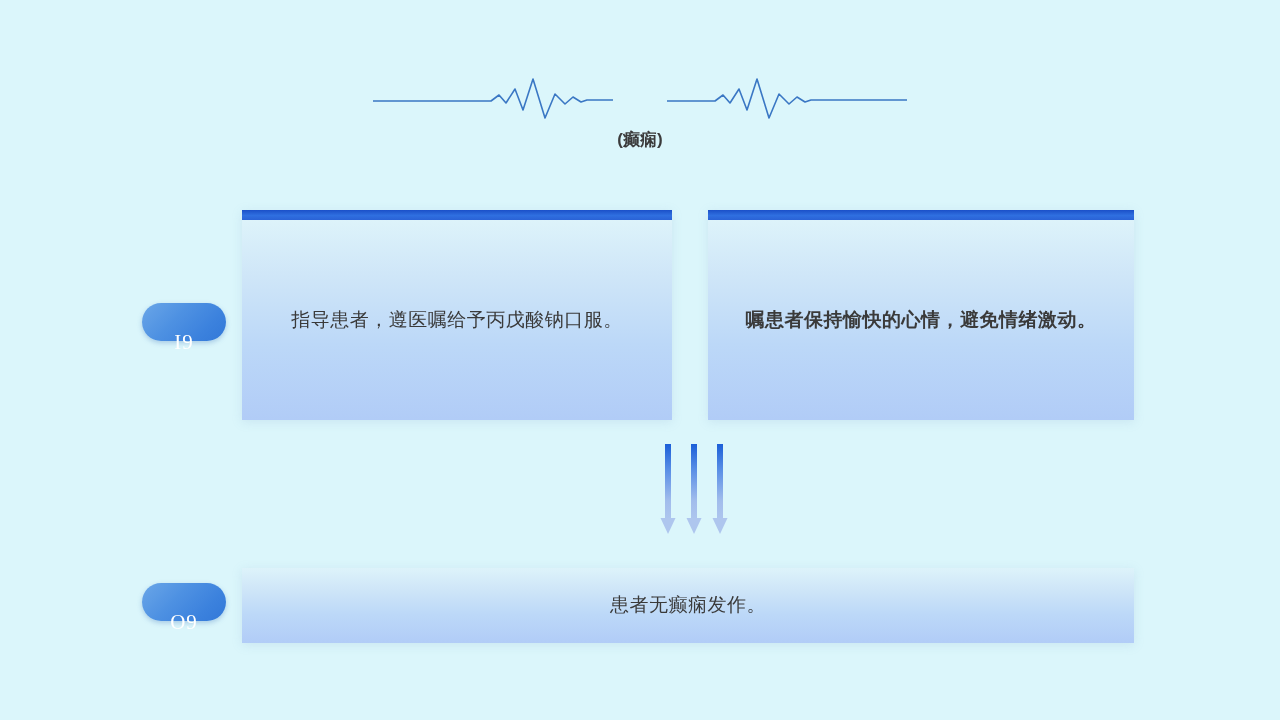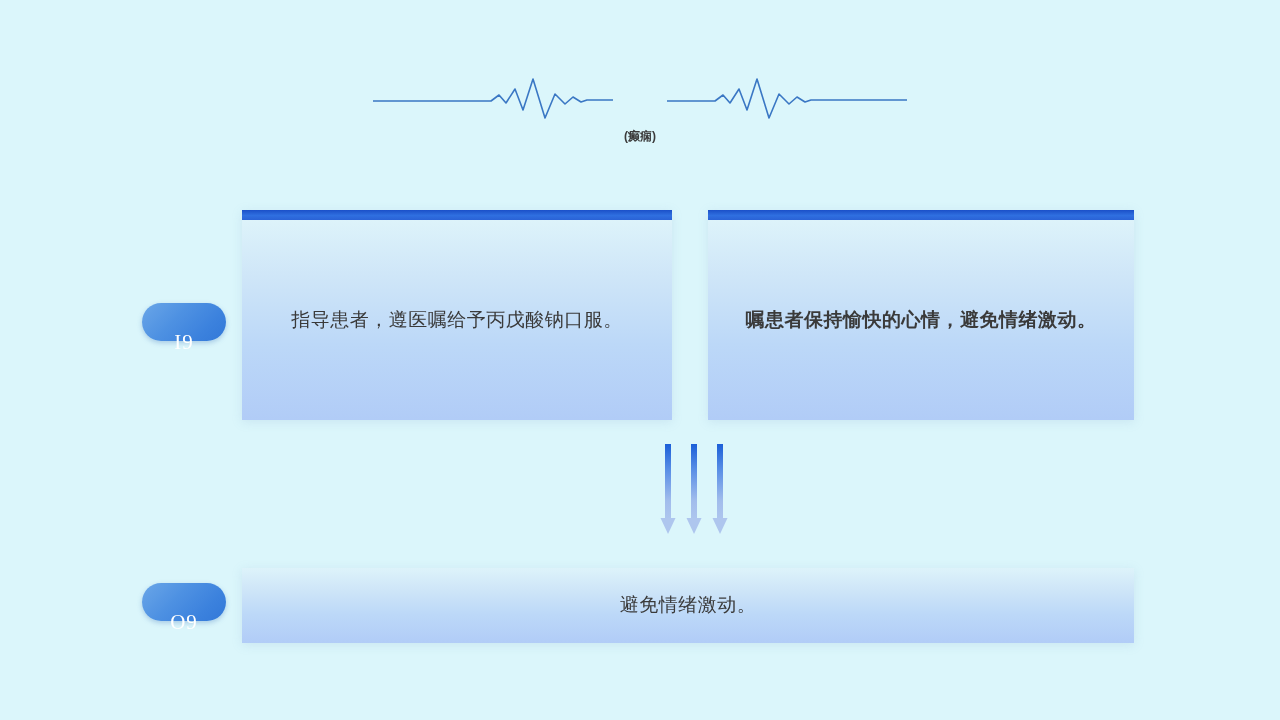--- a/index.html
+++ b/index.html
@@ -48,21 +48,21 @@
     white-space: nowrap;
     line-height: 1;
   }
   .page-subtitle {
     position: absolute;
     left: 0;
     top: 56px;
     width: 1280px;
     text-align: center;
     font-family: "Liberation Sans", "DejaVu Sans", sans-serif;
-    font-size: 12px;
+    font-size: 17px;
     font-weight: 700;
     color: #3b3b3b;
   }
 
   
   .card {
     position: absolute;
     box-shadow: 0 2px 10px rgba(120, 160, 200, 0.18);
   }
   .card-topbar {
@@ -198,15 +198,15 @@
     </g>
   </svg>
 </div>
 
 <div class="badge" id="badge-outcome">
   <span class="badge-label">O9</span>
 </div>
 
 <div class="card" id="card-outcome">
   <div class="card-body">
-    <div class="card-text">避免情绪激动。</div>
+    <div class="card-text">患者无癫痫发作。</div>
   </div>
 </div>
 
 </body></html>

